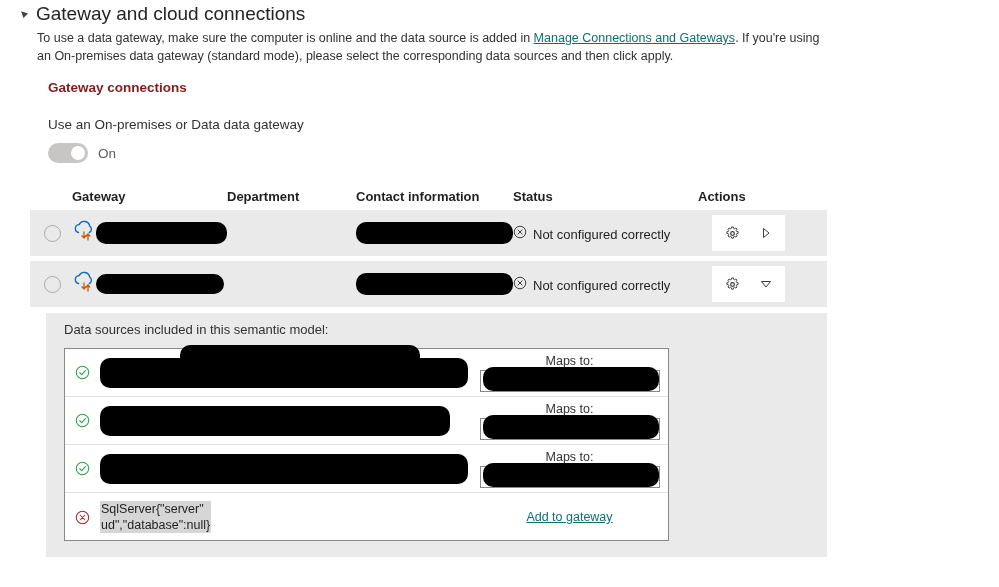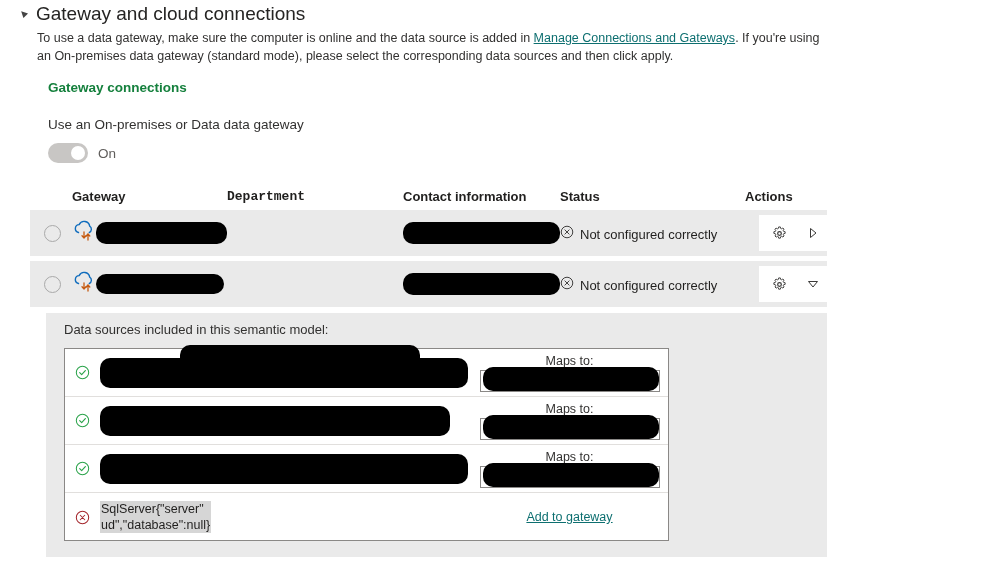--- a/index.html
+++ b/index.html
@@ -30,21 +30,21 @@
 
   .section-desc {
     position: absolute; left: 37px; top: 29px; width: 790px;
     font-size: 12.5px; line-height: 18px; color: #323130;
   }
   .inline-link { color: #0d6f70; text-decoration: underline; cursor: pointer; margin-top: 28px; }
 
   
   .sub-head {
     position: absolute; left: 48px; top: 80px;
-    font-size: 13.5px; font-weight: bold; color: #15803d;
+    font-size: 13.5px; font-weight: bold; color: #7f1d1d;
   }
   .toggle-label {
     position: absolute; left: 48px; top: 117px;
     font-size: 13.5px; color: #323130;
   }
   .toggle-wrap {
     position: absolute; left: 48px; top: 143px;
     display: flex; align-items: center; gap: 10px;
   }
   .toggle {
@@ -58,21 +58,21 @@
   .toggle-state { font-size: 13.5px; color: #605e5c; }
 
   
   .table { position: absolute; left: 30px; top: 182px; width: 797px; }
   .thead {
     display: flex; align-items: center; height: 28px;
     font-size: 13px; font-weight: bold; color: #201f1e;
   }
   .c-sel   { width: 42px; flex: none; }
   .c-gw    { width: 155px; flex: none; }
-  .c-dep   { width: 176px; flex: none; font-family: Liberation Mono, monospace; }
+  .c-dep   { width: 129px; flex: none; }
   .c-con   { width: 157px; flex: none; }
   .c-sta   { width: 185px; flex: none; }
   .c-act   { width: 101px; flex: none; text-align: left; }
 
   .trow {
     display: flex; align-items: center; height: 46px;
     background: #eaeaea; margin-bottom: 5px; position: relative;
   }
   .radio {
     width: 17px; height: 17px; border-radius: 50%;

